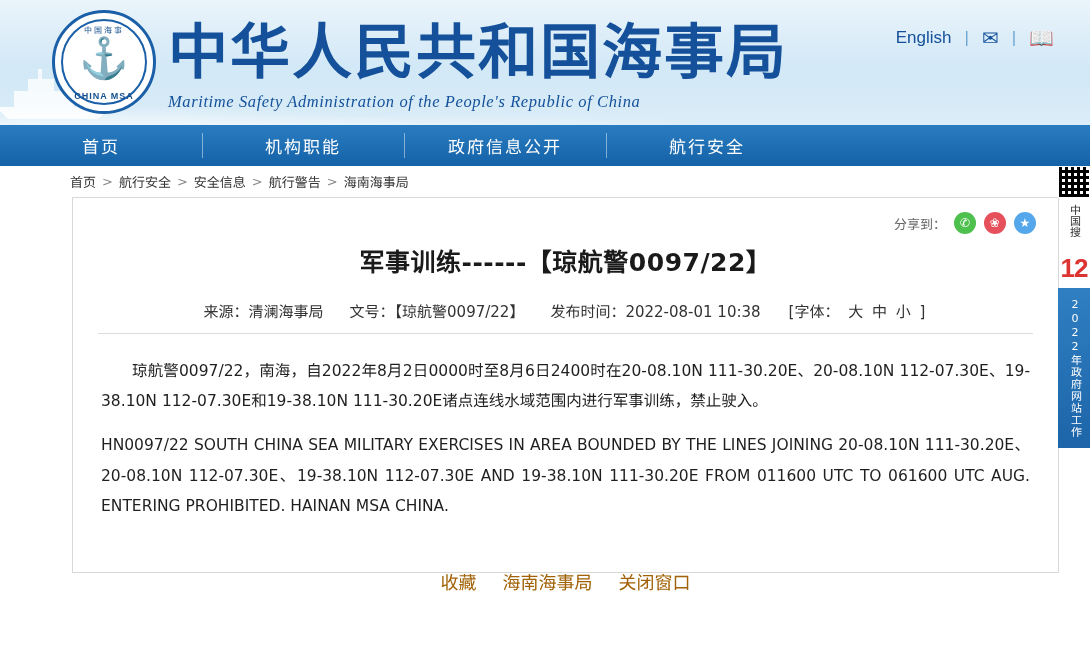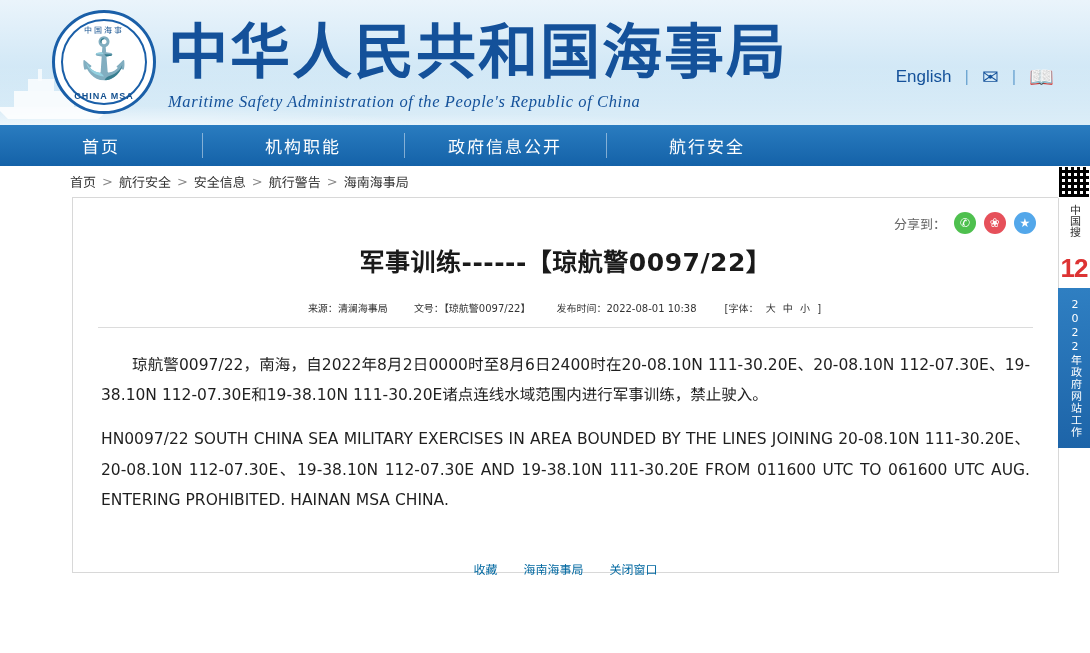--- a/index.html
+++ b/index.html
@@ -131,21 +131,20 @@
     white-space: nowrap;
   }
   .header-tools {
     position: absolute;
     right: 36px;
     top: 28px;
     display: flex;
     align-items: center;
     gap: 13px;
     color: #14519a;
-    margin-top: 39px;
   }
   .header-tools .lang {
     font-size: 17px;
     color: #14519a;
     text-decoration: none;
     font-family: "Liberation Sans", sans-serif;
   }
   .header-tools .sep {
     color: #6ea6d2;
     font-size: 17px;
@@ -258,21 +257,21 @@
     color: #1a1a1a;
     margin: 8px 0 0 0;
     letter-spacing: 0.5px;
   }
   .meta-row {
     display: flex;
     justify-content: center;
     align-items: center;
     gap: 26px;
     margin-top: 22px;
-    font-size: 10px;
+    font-size: 15px;
     color: #333;
     font-family: "DejaVu Sans", sans-serif;
   }
   .meta-row .font-size-ctl span {
     cursor: pointer;
     margin: 0 2px;
   }
   .meta-divider {
     margin: 12px 25px 0 25px;
     border-top: 1px solid #dcdcdc;
@@ -290,22 +289,22 @@
     text-align: justify;
   }
   .doc-body p.indent-cn {
     text-indent: 2em;
   }
   .doc-actions {
     margin-top: 44px;
     display: flex;
     justify-content: center;
     gap: 26px;
-    font-size: 12px;
-    color: #0369a1;
+    font-size: 18px;
+    color: #a16207;
     font-family: "DejaVu Sans", sans-serif;
   }
   .doc-actions span {
     cursor: pointer;
   }
 
   
   .side-panel {
     position: absolute;
     right: 0;

